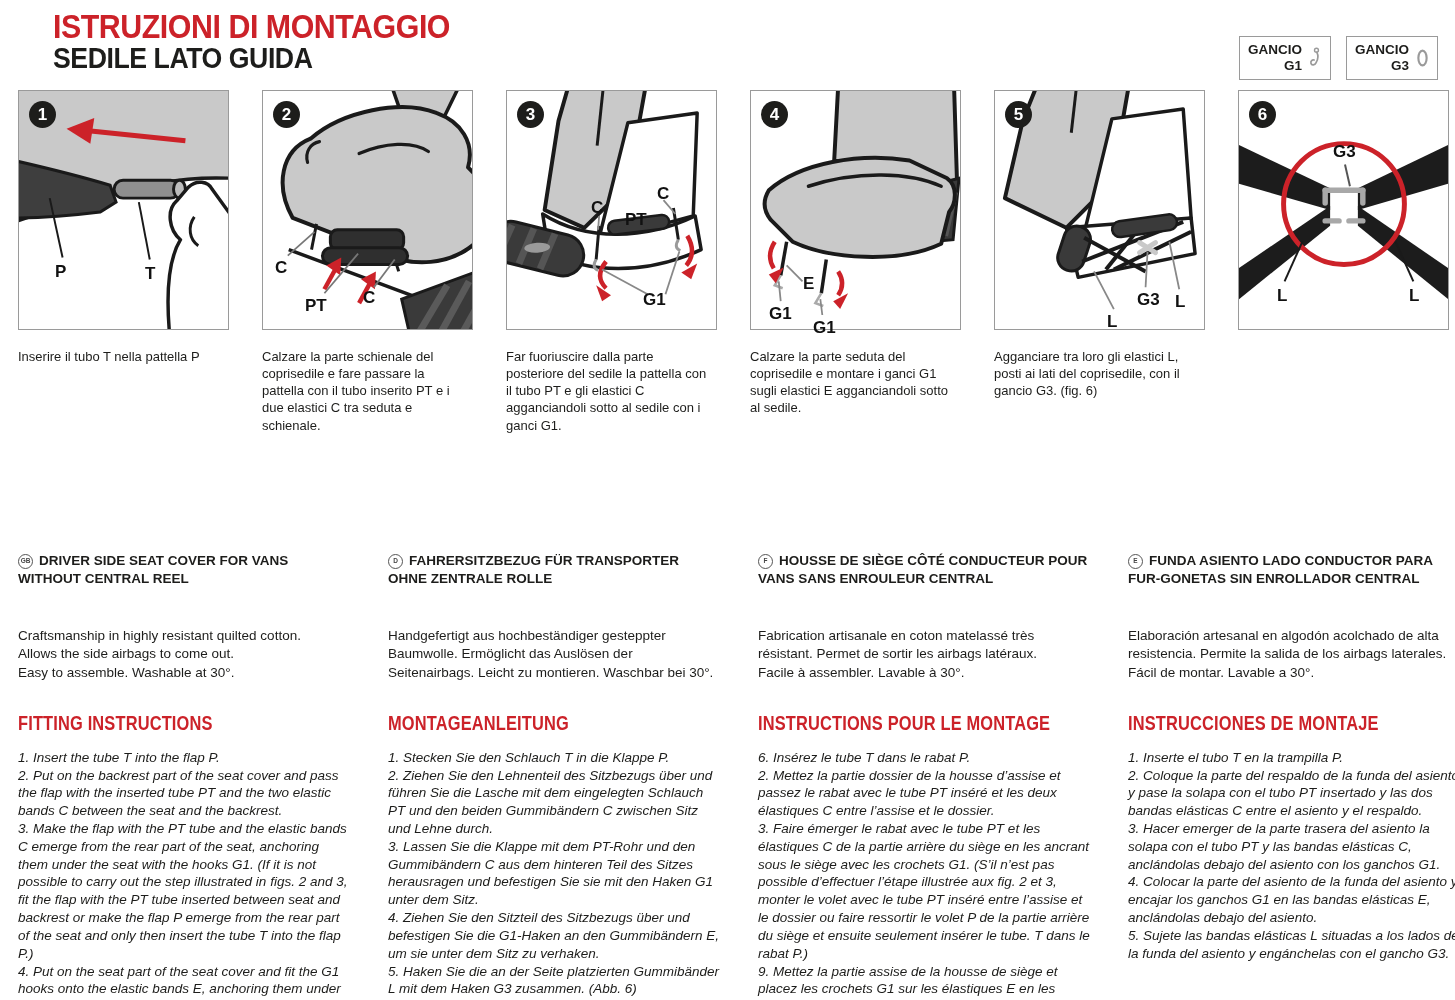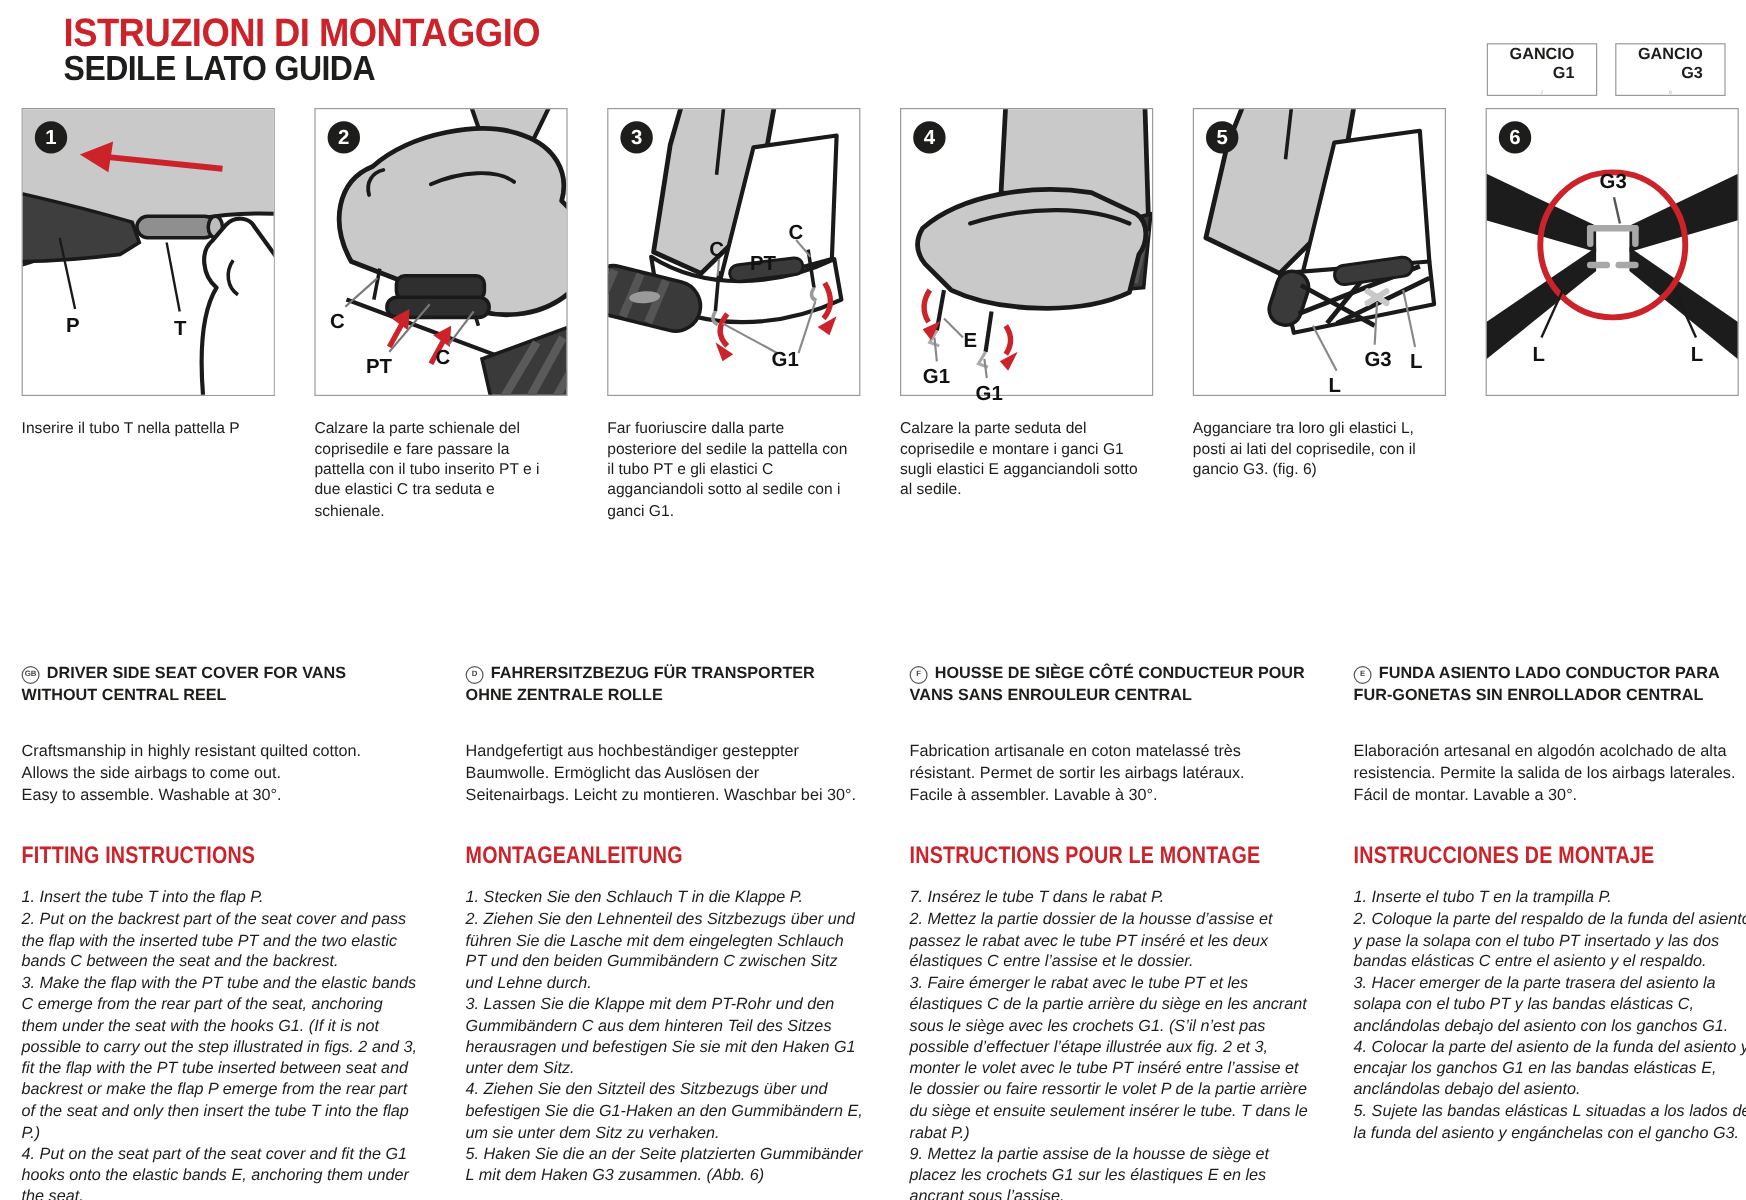--- a/index.html
+++ b/index.html
@@ -15,21 +15,21 @@
     color:#cc2229;font-weight:bold;font-size:33px;line-height:1.0;
     transform:scaleX(.92);transform-origin:left top;letter-spacing:-.5px;white-space:nowrap;
   }
   .subtitle{
     color:#1d1d1b;font-weight:bold;font-size:29px;line-height:1.05;
     transform:scaleX(.92);transform-origin:left top;letter-spacing:-.5px;white-space:nowrap;
   }
   .badges{position:absolute;top:36px;right:17px;display:flex;gap:15px;}
   .badge{
     width:92px;height:44px;border:1.5px solid #9a9a9a;background:#fff;
-    display:flex;align-items:center;justify-content:center;gap:7px;padding:0 8px;box-sizing:border-box;flex-direction:column;
+    display:flex;align-items:center;justify-content:center;gap:7px;padding:0 8px;box-sizing:border-box;
   }
   .badge .btxt{font-weight:bold;font-size:13.5px;line-height:1.15;text-align:right;color:#1d1d1b;}
   
   .panels{position:absolute;top:90px;left:18px;display:flex;gap:33px;}
   .panel{width:211px;}
   .illus{
     position:relative;width:211px;height:240px;border:1px solid #9a9a9a;background:#fff;box-sizing:border-box;
   }
   .illus svg{position:absolute;left:0;top:0;}
   .numbadge{
@@ -45,21 +45,21 @@
   .columns{
     position:absolute;top:552px;left:18px;
     display:grid;grid-template-columns:repeat(4,332px);column-gap:38px;
   }
   .langcircle{
     display:inline-flex;align-items:center;justify-content:center;
     width:13px;height:13px;border:1px solid #555;border-radius:50%;
     font-size:6.5px;font-weight:bold;color:#444;vertical-align:2px;margin-right:6px;flex:none;
   }
   .ptitle{font-weight:bold;font-size:13.5px;line-height:1.3;color:#1d1d1b;}
-  .desc{margin-top:30px;font-size:13.5px;line-height:1.35;white-space:pre-line;color:#1d1d1b;}
+  .desc{margin-top:40px;font-size:13.5px;line-height:1.35;white-space:pre-line;color:#1d1d1b;}
   .redhead{
     margin-top:30px;color:#cc2229;font-weight:bold;font-size:20px;
     transform:scaleX(.82);transform-origin:left center;white-space:nowrap;letter-spacing:.2px;
   }
   .steps{margin-top:14px;font-size:13.5px;line-height:1.32;color:#1d1d1b;}
   .step{margin:0;font-style:italic;}
 </style>
 </head>
 <body>
 
@@ -302,21 +302,21 @@
   </div>
 
   <div class="col">
     <div class="ptitle">
       <span class="langcircle">F</span><span>HOUSSE DE SIÈGE CÔTÉ CONDUCTEUR POUR VANS SANS ENROULEUR CENTRAL</span>
     </div>
     <div class="desc">Fabrication artisanale en coton matelassé très résistant. Permet de sortir les airbags latéraux.
 Facile à assembler. Lavable à 30°.</div>
     <div class="redhead">INSTRUCTIONS POUR LE MONTAGE</div>
     <div class="steps">
-      <p class="step">7. Insérez le tube T dans le rabat P.</p>
+      <p class="step">6. Insérez le tube T dans le rabat P.</p>
       <p class="step">2. Mettez la partie dossier de la housse d’assise et passez le rabat avec le tube PT inséré et les deux élastiques C entre l’assise et le dossier.</p>
       <p class="step">3. Faire émerger le rabat avec le tube PT et les élastiques C de la partie arrière du siège en les ancrant sous le siège avec les crochets G1. (S’il n’est pas possible d’effectuer l’étape illustrée aux fig. 2 et 3, monter le volet avec le tube PT inséré entre l’assise et le dossier ou faire ressortir le volet P de la partie arrière du siège et ensuite seulement insérer le tube. T dans le rabat P.)</p>
       <p class="step">9. Mettez la partie assise de la housse de siège et placez les crochets G1 sur les élastiques E en les ancrant sous l’assise.</p>
       <p class="step">5. Affirmez les élastiques à la position de la prise en charge et augmentez-les avec le connecteur G3.</p>
     </div>
   </div>
 
   <div class="col">
     <div class="ptitle">
       <span class="langcircle">E</span><span>FUNDA ASIENTO LADO CONDUCTOR PARA FUR-GONETAS SIN ENROLLADOR CENTRAL</span>

